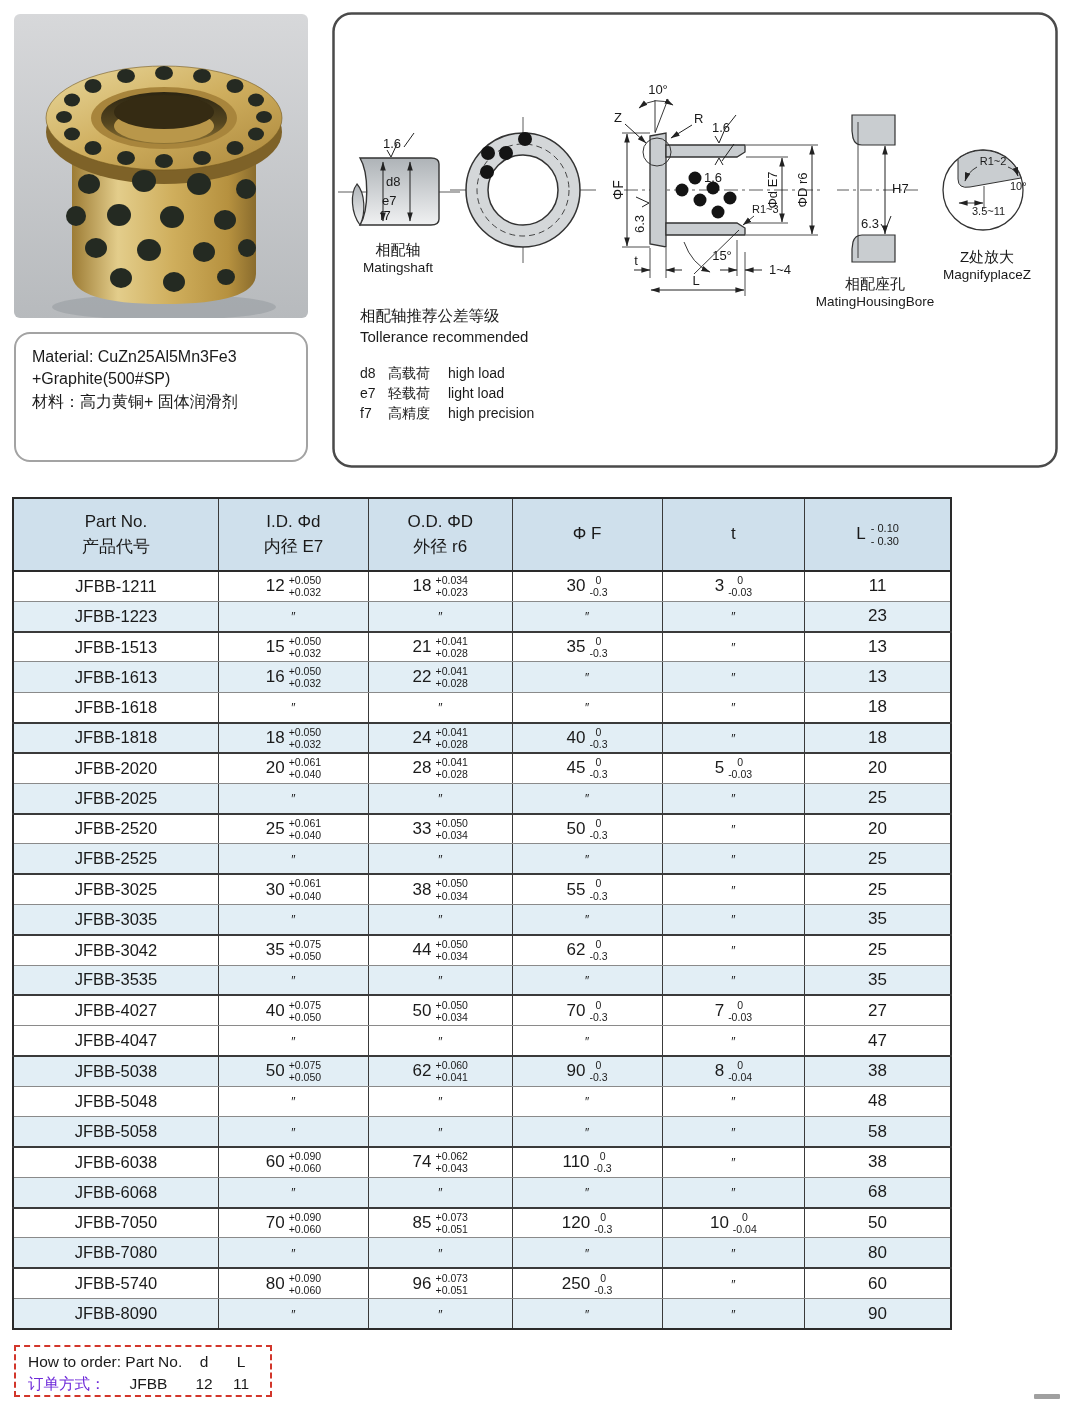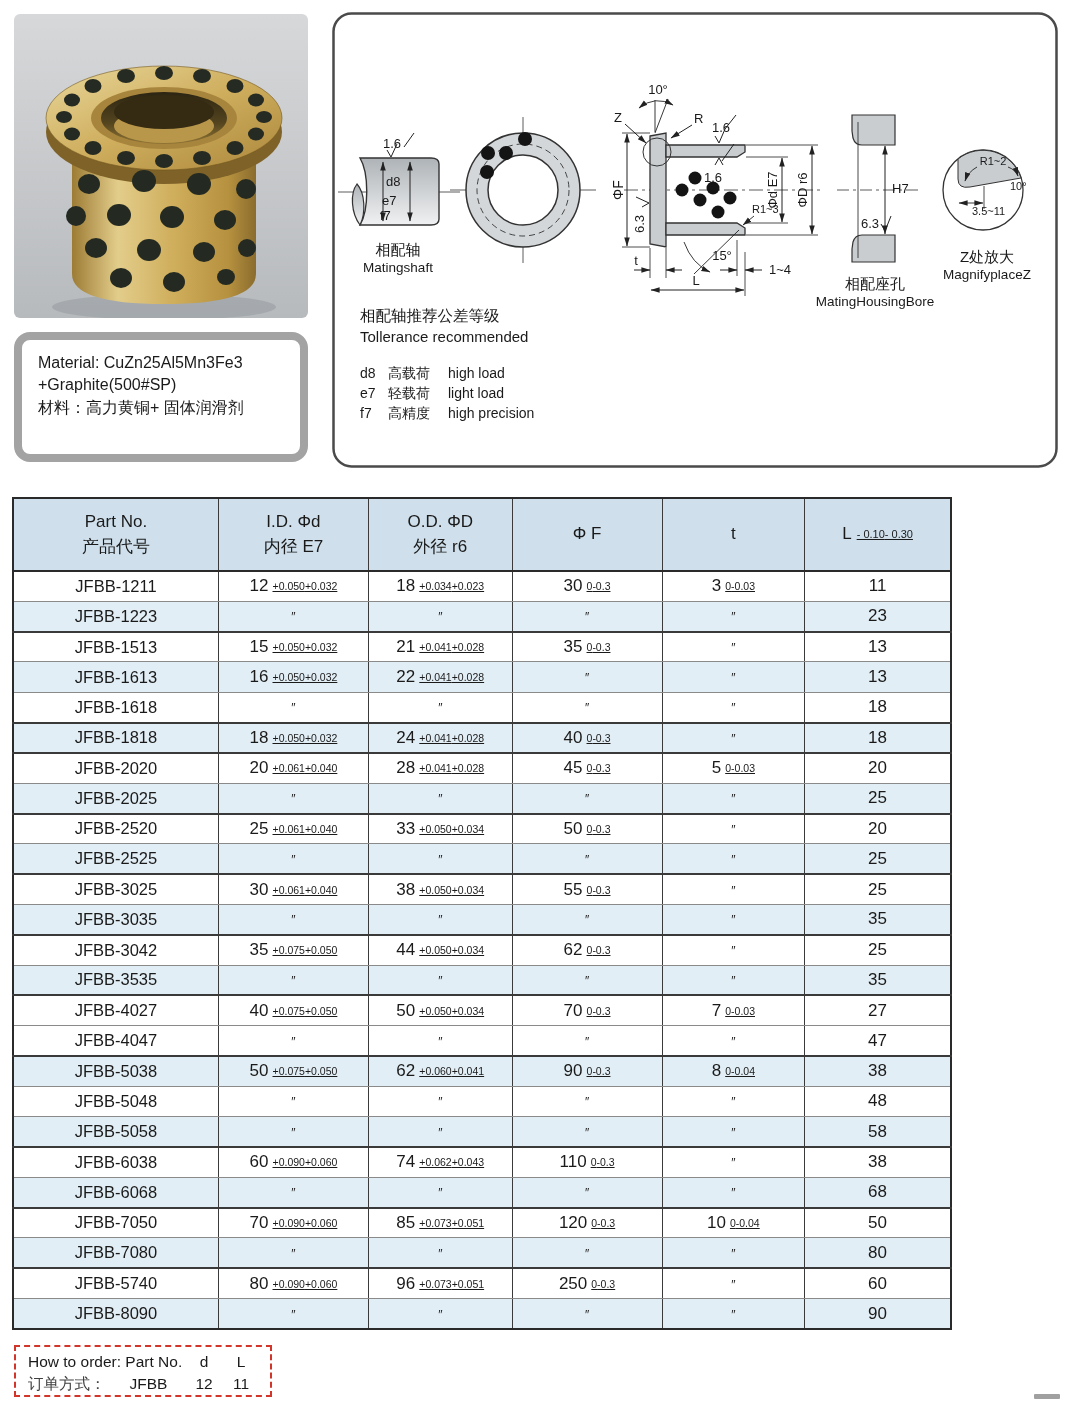--- a/index.html
+++ b/index.html
@@ -3,47 +3,47 @@
 <meta charset="utf-8">
 <style>
   html,body{margin:0;padding:0;background:#fff;}
   body{font-family:"Liberation Sans","DejaVu Sans",sans-serif;color:#1a1a1a;}
   .page{position:relative;width:1068px;height:1401px;background:#fff;overflow:hidden;}
 
   
   .photo{position:absolute;left:14px;top:14px;width:294px;height:304px;border-radius:6px;overflow:hidden;}
 
   
-  .matbox{position:absolute;left:14px;top:332px;width:294px;height:130px;border:8px solid #a3a3a3;border-radius:16px;box-sizing:border-box;padding:12px 16px;font-size:16px;line-height:1.4;}
+  .matbox{position:absolute;left:14px;top:332px;width:294px;height:130px;border:2px solid #a3a3a3;border-radius:16px;box-sizing:border-box;padding:12px 16px;font-size:16px;line-height:1.4;}
 
   
   .drawpanel{position:absolute;left:332px;top:12px;width:726px;height:456px;}
   .drawpanel svg{display:block;}
 
   
   table.spec{position:absolute;left:12px;top:497px;width:940px;height:833px;border-collapse:collapse;table-layout:fixed;}
   table.spec th, table.spec td{border-left:1.5px solid #3a3a3a;border-right:1.5px solid #3a3a3a;border-top:1px solid #8a8a8a;border-bottom:1px solid #8a8a8a;text-align:center;vertical-align:middle;padding:0;}
   table.spec{border:2px solid #2a2a2a;}
   table.spec thead th{background:#cfe0ec;font-weight:normal;font-size:17px;line-height:1.45;border-bottom:2.5px solid #2a2a2a;height:71px;}
   table.spec tbody tr{height:29px;padding-left:40px;}
   table.spec tbody tr.alt td{background:#e2eef5;}
   table.spec tbody tr.grp td{border-top:2px solid #3a3a3a;}
   td .dim{display:inline-flex;align-items:center;gap:4px;}
   .val{font-size:17px;}
-  .tol{display:inline-flex;flex-direction:row;font-size:10.5px;line-height:1.15;text-align:right;text-decoration:underline;}
+  .tol{display:inline-flex;flex-direction:column;font-size:10.5px;line-height:1.15;text-align:center;}
   .ditto{font-size:12px;}
   .partno{font-size:16.5px;}
   .lcell{font-size:17px;}
   .hdr-l{display:inline-flex;align-items:center;gap:5px;justify-content:center;}
   .hdr-l .tol{font-size:11px;}
 
   
   .orderbox{position:absolute;left:14px;top:1345px;width:258px;height:52px;border:2px dashed #d2362b;box-sizing:border-box;padding:4px 10px 2px 12px;font-size:15.5px;line-height:1.45;}
   .orderbox .row{display:grid;grid-template-columns:auto 36px 38px;align-items:baseline;}
-  .orderbox .cn{color:#404040;}
+  .orderbox .cn{color:#6d28d9;}
   .orderbox .c{text-align:center;}
   .orderbox .pt{margin-left:24px;}
   .pagemark{position:absolute;right:8px;bottom:2px;width:26px;height:5px;background:#777;opacity:.7;border-radius:1px;}
 
   text{fill:#1a1a1a;}
   .cap-cn{font-size:15px;}
   .cap-en{font-size:13.5px;}
   .dimtxt{font-size:13px;}
   .smalltxt{font-size:11px;}
 </style>

